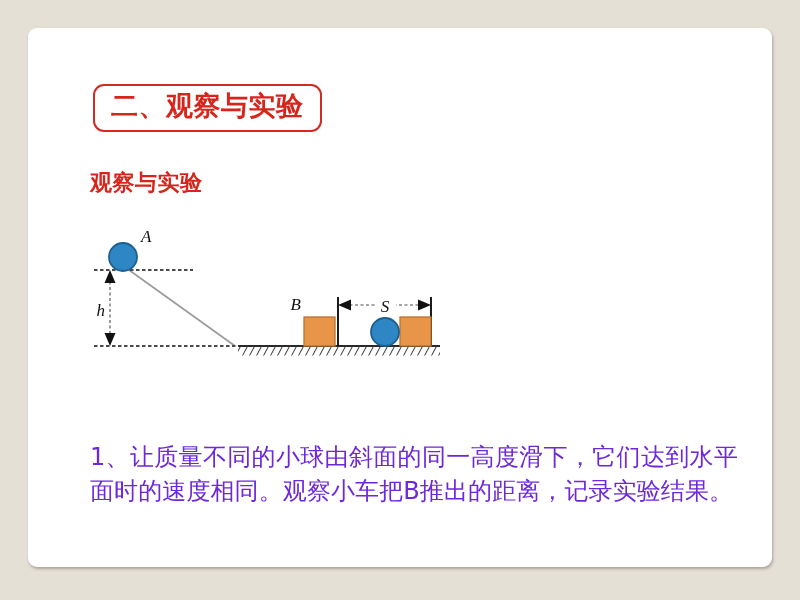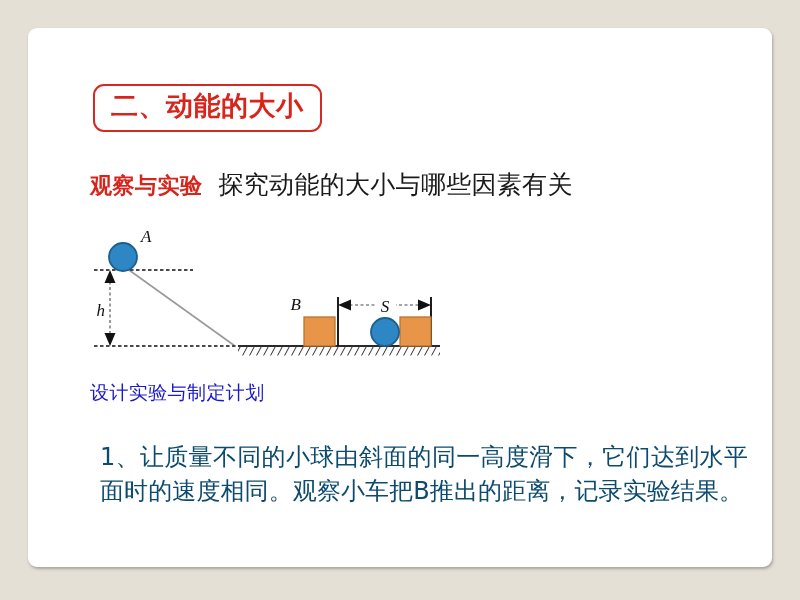--- a/index.html
+++ b/index.html
@@ -88,43 +88,42 @@
     font-family: "DejaVu Sans", "Liberation Sans", sans-serif;
     font-size: 19px;
     color: #1b18c8;
     letter-spacing: 0.4px;
     white-space: nowrap;
   }
 
   
   .body-para {
     position: absolute;
-    left: 72px;
+    left: 62px;
     top: 412px;
     width: 648px;
     font-family: "DejaVu Sans", "Liberation Sans", sans-serif;
     font-size: 24px;
-    color: #0c4a6e;
+    color: #6d28d9;
     line-height: 1.42;
     text-align: justify;
     letter-spacing: 0.1px;
   }
 </style>
 </head>
 <body>
 
 <div class="slide-frame">
 
   <div class="section-title-box">
-    <div class="section-title-text">二、动能的大小</div>
+    <div class="section-title-text">二、观察与实验</div>
   </div>
 
   <div class="obs-line">
     <span class="obs-label">观察与实验</span>
-    <span class="obs-topic">探究动能的大小与哪些因素有关</span>
   </div>
 
   <div class="figure-wrap">
     <svg width="400" height="140" viewBox="0 0 400 140">
       <defs>
         <pattern id="ground-hatch" width="7" height="9" patternUnits="userSpaceOnUse" patternTransform="skewX(-28)">
           <line x1="0.5" y1="0" x2="0.5" y2="9" stroke="#303030" stroke-width="1.1"></line>
         </pattern>
       </defs>
 
@@ -158,17 +157,16 @@
       <polygon points="343,81 330,75.5 330,86.5" fill="#111111"></polygon>
       <rect x="288" y="71" width="20" height="20" fill="#ffffff"></rect>
       <text x="297" y="88" text-anchor="middle" font-family="'Liberation Serif','DejaVu Serif',serif" font-size="17" font-style="italic" fill="#111111">S</text>
 
       <rect x="312" y="93" width="31" height="29" fill="#e8954a" stroke="#b9742f" stroke-width="1.3"></rect>
 
       <circle cx="297" cy="108" r="14" fill="#2f86c5" stroke="#1b5f8f" stroke-width="1.8"></circle>
     </svg>
   </div>
 
-  <div class="design-heading">设计实验与制定计划</div>
 
   <div class="body-para">1、让质量不同的小球由斜面的同一高度滑下，它们达到水平面时的速度相同。观察小车把B推出的距离，记录实验结果。</div>
 
 </div>
 
 </body></html>

